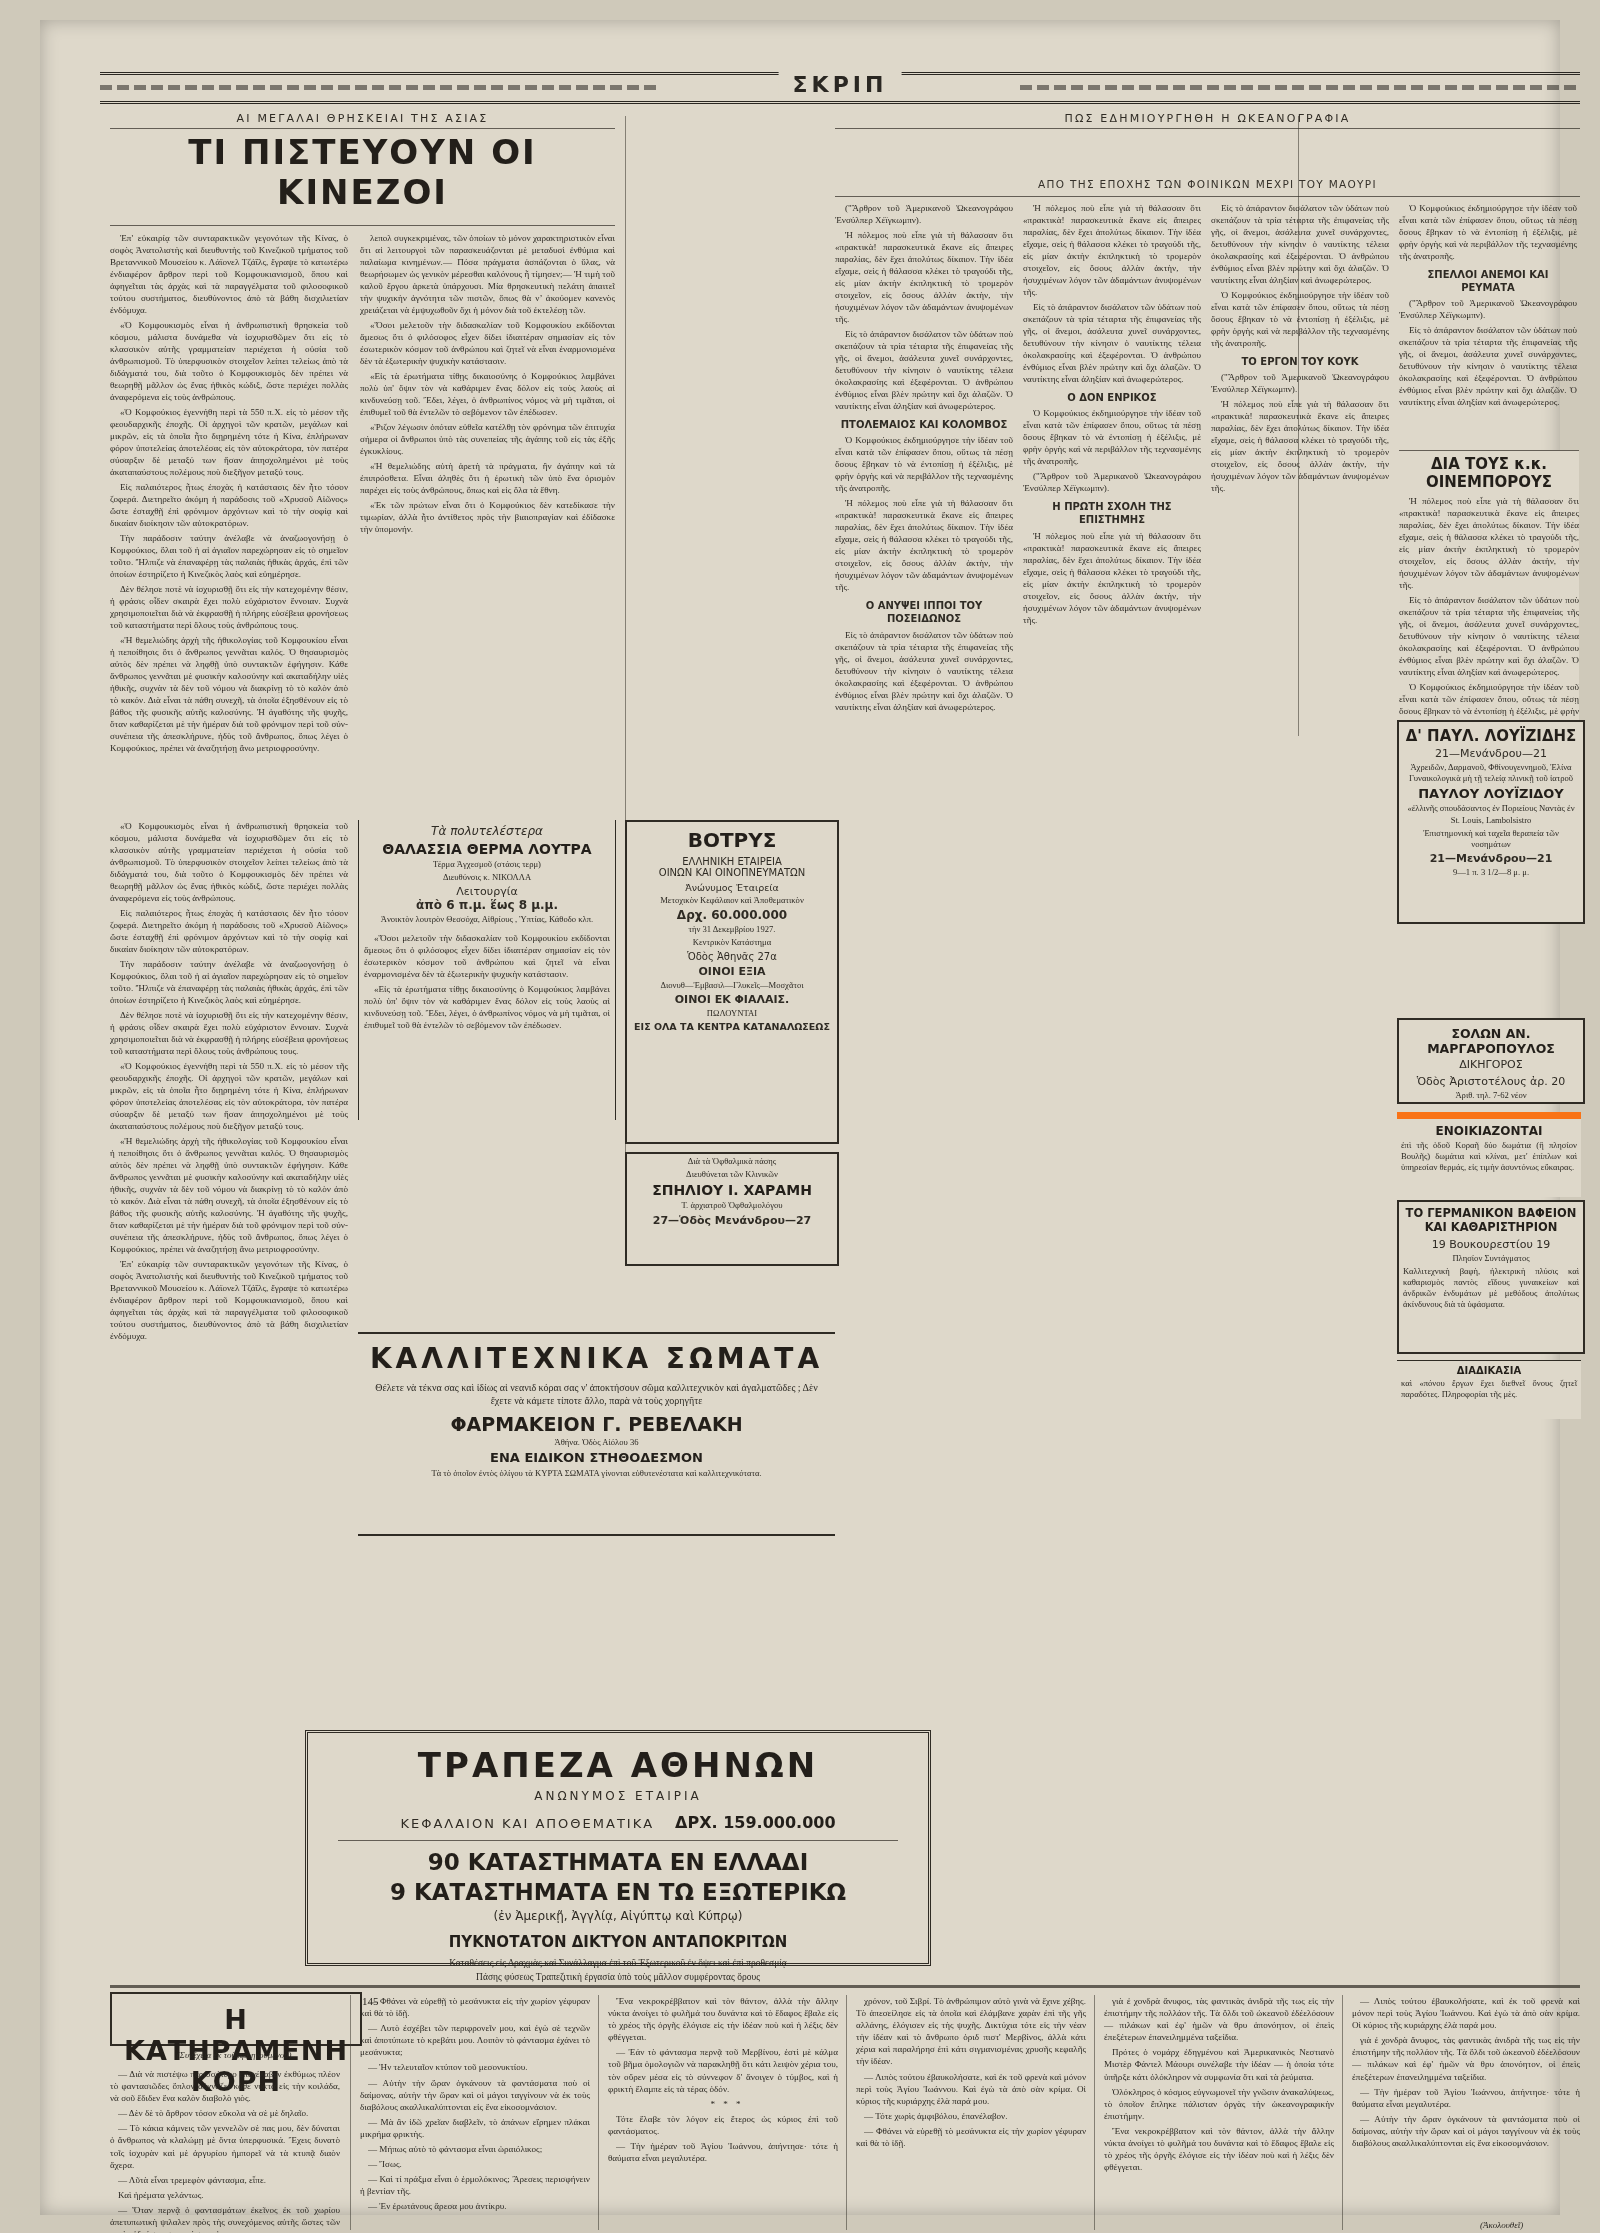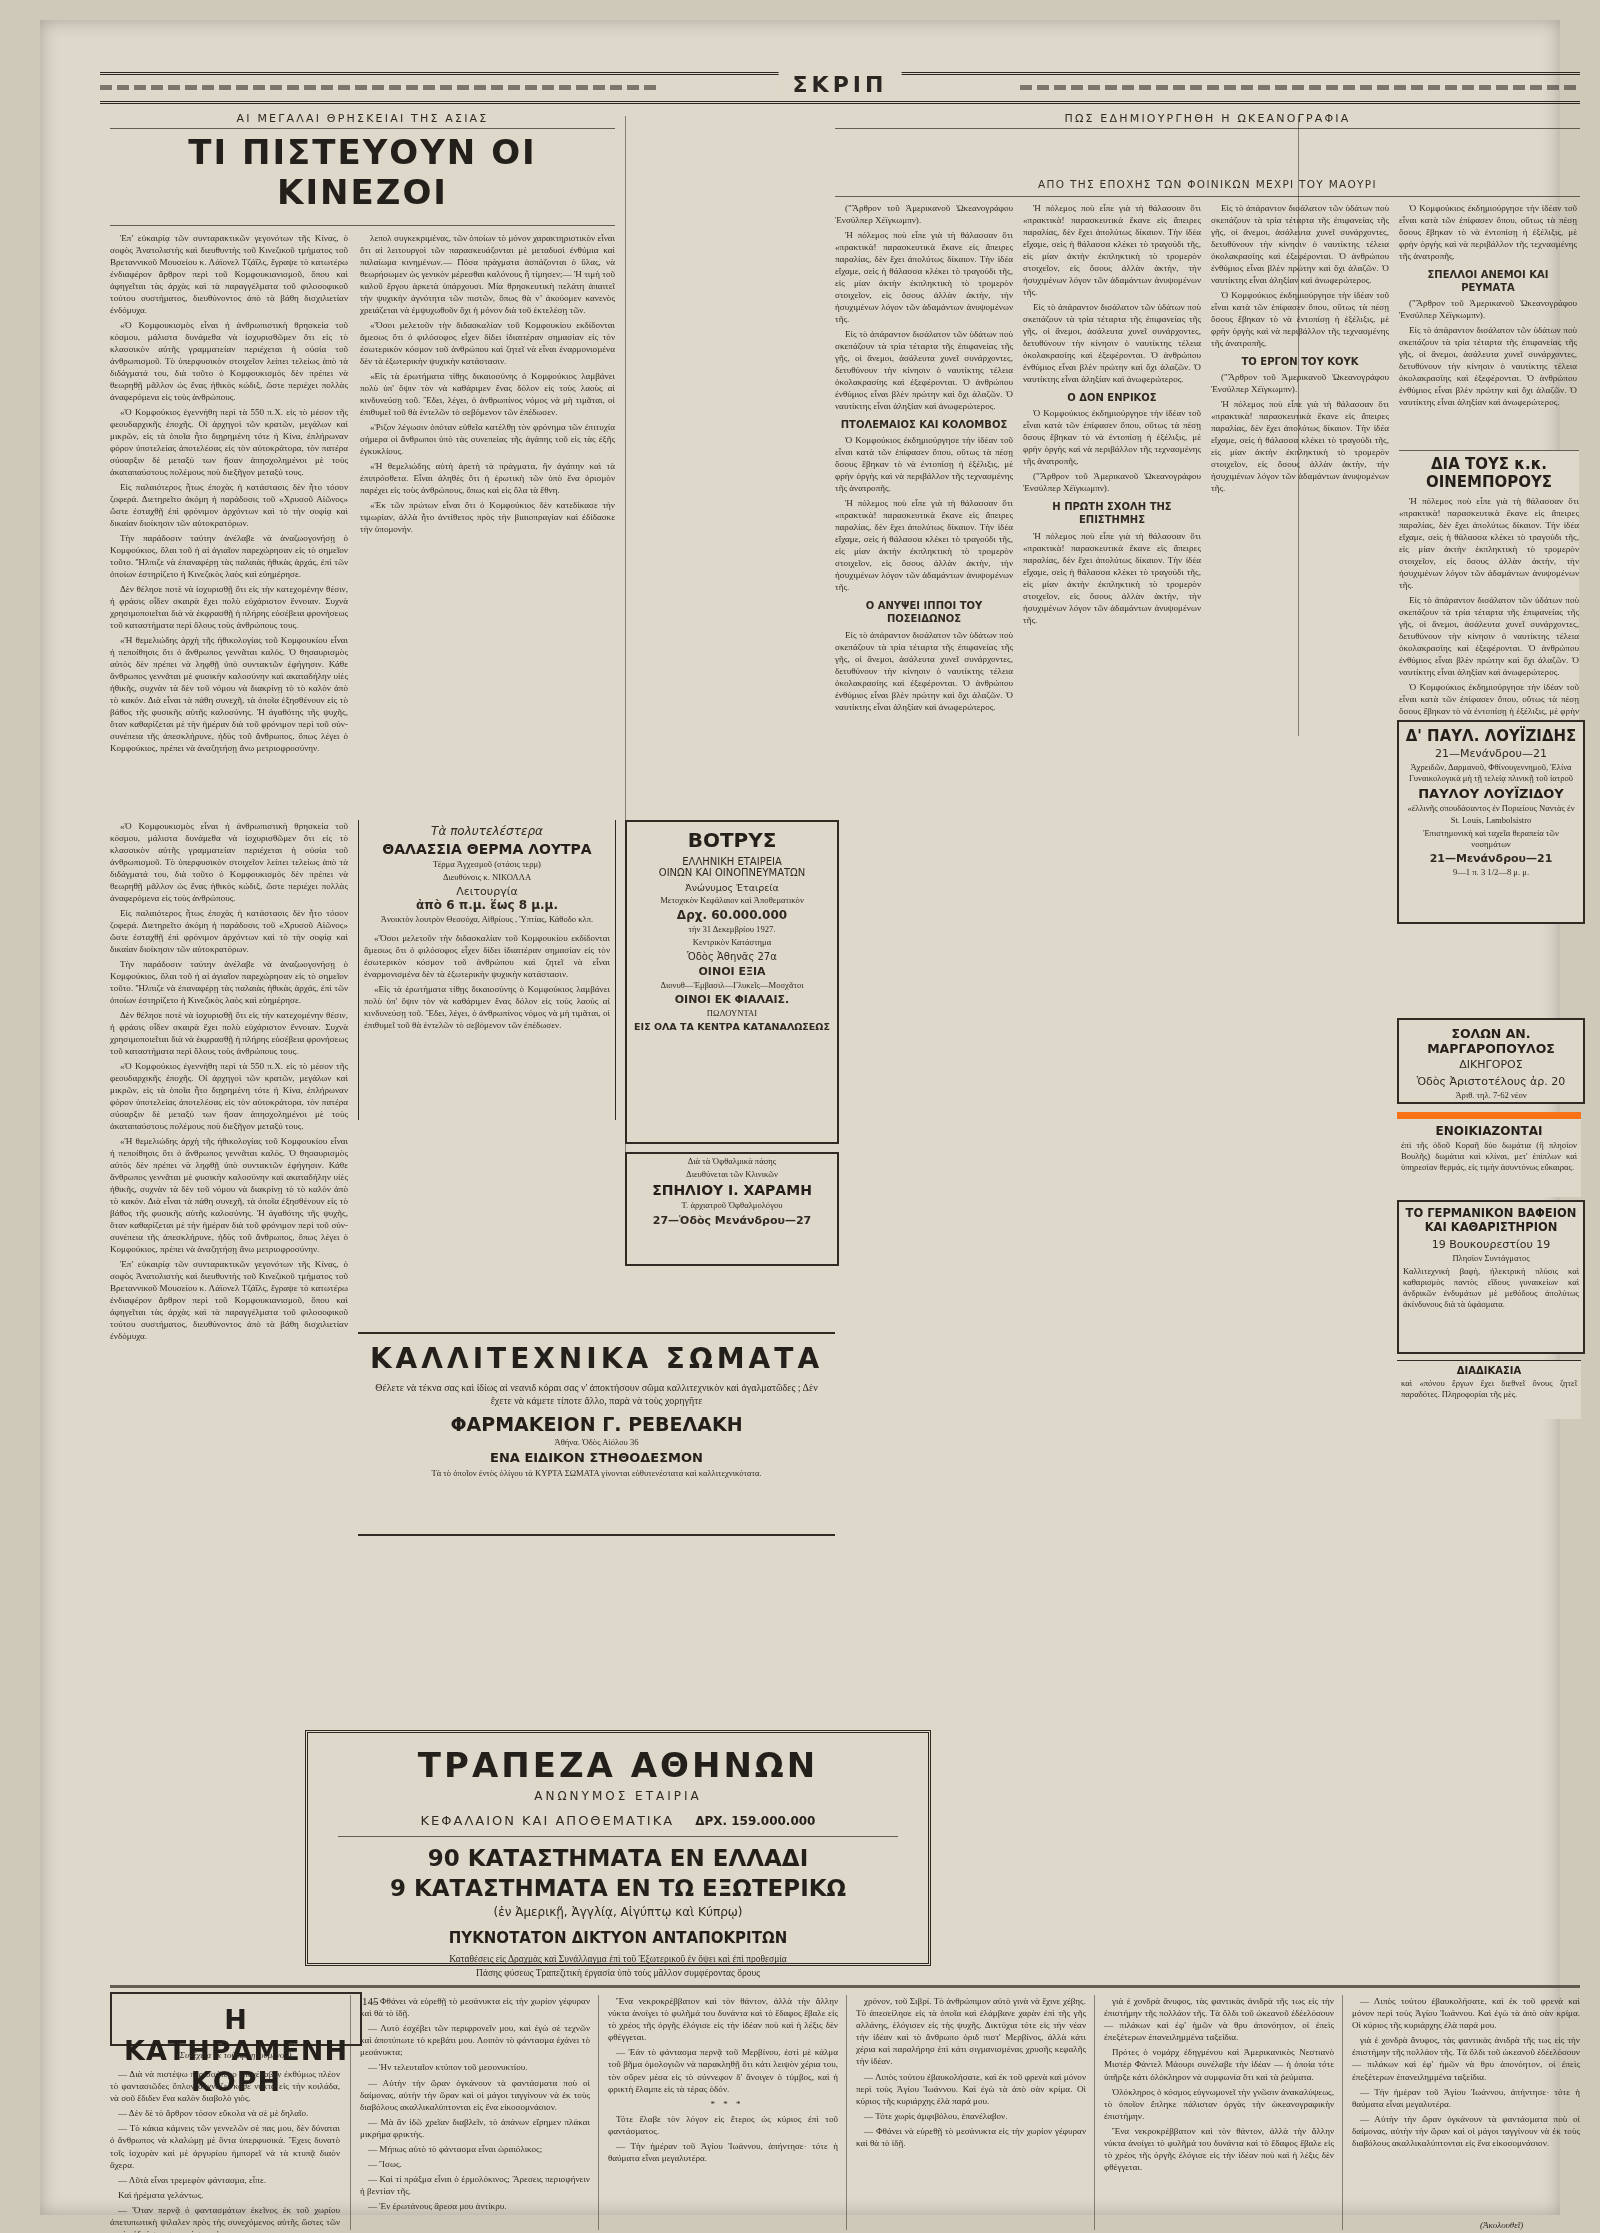--- a/index.html
+++ b/index.html
@@ -224,21 +224,21 @@
     <div class="ad-p">Ἀθήνα. Ὁδὸς Αἰόλου 36</div>
     <div class="ad-t" style="font-size:13px;">ΕΝΑ ΕΙΔΙΚΟΝ ΣΤΗΘΟΔΕΣΜΟΝ</div>
     <div class="ad-p" style="margin:3px 16px;">Τὰ τὸ ὁποῖον ἐντὸς ὀλίγου τὰ ΚΥΡΤΑ ΣΩΜΑΤΑ γίνονται εὐθυτενέστατα καὶ καλλιτεχνικότατα.</div>
   </div>
 
   <div class="bank">
     <div class="ad-t" style="font-size:34px;letter-spacing:3px;margin-top:12px;">ΤΡΑΠΕΖΑ ΑΘΗΝΩΝ</div>
     <div class="ad-s" style="font-size:12px;letter-spacing:3px;margin-top:4px;">ΑΝΩΝΥΜΟΣ ΕΤΑΙΡΙΑ</div>
     <div style="display:flex;justify-content:center;align-items:baseline;gap:21px;margin-top:10px;">
       <span class="ad-s" style="font-size:13px;letter-spacing:2px;">ΚΕΦΑΛΑΙΟΝ ΚΑΙ ΑΠΟΘΕΜΑΤΙΚΑ</span>
-      <span class="ad-t" style="font-size:12px;">ΔΡΧ. 159.000.000</span>
+      <span class="ad-t" style="font-size:16px;">ΔΡΧ. 159.000.000</span>
     </div>
     <div class="hline" style="position:relative;left:30px;top:8px;width:560px;height:1px;"></div>
     <div class="ad-t" style="font-size:23px;margin-top:16px;">90 ΚΑΤΑΣΤΗΜΑΤΑ ΕΝ ΕΛΛΑΔΙ</div>
     <div class="ad-t" style="font-size:23px;margin-top:4px;">9 ΚΑΤΑΣΤΗΜΑΤΑ ΕΝ ΤΩ ΕΞΩΤΕΡΙΚΩ</div>
     <div class="ad-s" style="font-size:12px;margin-top:4px;">(ἐν Ἀμερικῇ, Ἀγγλίᾳ, Αἰγύπτῳ καὶ Κύπρῳ)</div>
     <div class="ad-t" style="font-size:15px;margin-top:10px;">ΠΥΚΝΟΤΑΤΟΝ ΔΙΚΤΥΟΝ ΑΝΤΑΠΟΚΡΙΤΩΝ</div>
     <div class="ad-p" style="font-size:9.5px;margin-top:6px;">Καταθέσεις εἰς Δραχμὰς καὶ Συνάλλαγμα ἐπὶ τοῦ Ἐξωτερικοῦ ἐν ὄψει καὶ ἐπὶ προθεσμίᾳ</div>
     <div class="ad-p" style="font-size:9.5px;">Πάσης φύσεως Τραπεζιτικὴ ἐργασία ὑπὸ τοὺς μᾶλλον συμφέροντας ὅρους</div>
   </div>
 

